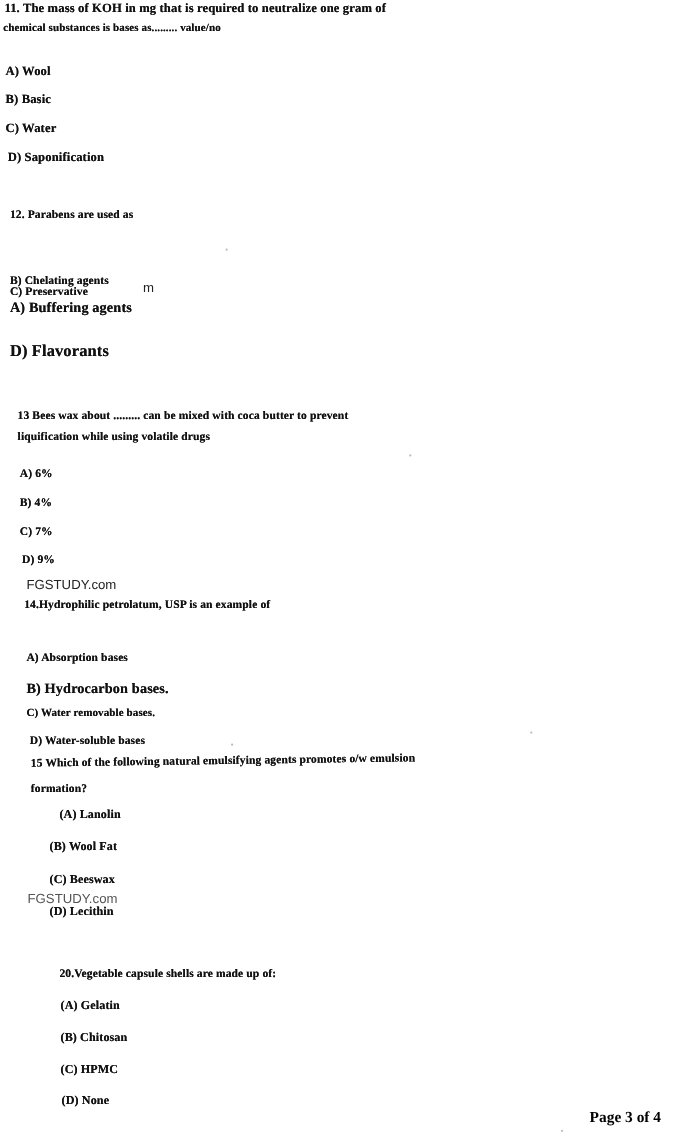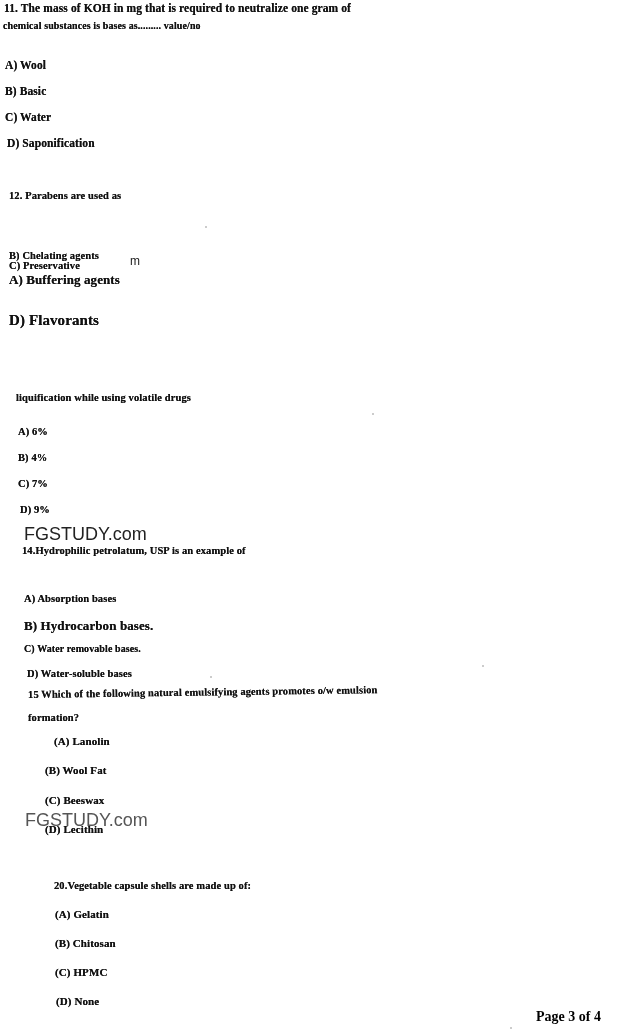--- a/index.html
+++ b/index.html
@@ -11,21 +11,21 @@
       font-size: 11.5px;
       color: #111111;
       white-space: nowrap;
       letter-spacing: 0.1px;
       font-weight: bold;
       text-shadow: 0 0 0.6px #333;
     }
     .wm {
       position: absolute;
       font-family: "Liberation Sans", sans-serif;
-      font-size: 18px;
+      font-size: 12px;
       color: #222222;
       white-space: nowrap;
       font-weight: normal;
     }
     .pg {
       position: absolute;
       font-family: "Liberation Serif", serif;
       font-size: 14px;
       font-weight: bold;
       color: #000000;
@@ -45,20 +45,21 @@
   <div class="ln" style="left:5px; top:111px;">C) Water</div>
   <div class="ln" style="left:7px; top:137px;">D) Saponification</div>
 
   <div class="ln" style="left:9px; top:190px; font-size:10.5px;">12. Parabens are used as</div>
   <div class="ln" style="left:9px; top:224px; font-size:13px;margin-top:48px;">A) Buffering agents</div>
   <div class="ln" style="left:9px; top:250px; font-size:10.5px;">B) Chelating agents</div>
   <div class="wm" style="left:130px; top:254px; font-size:12px;">m</div>
   <div class="ln" style="left:9px; top:260px; font-size:10.5px;text-align:center;">C) Preservative</div>
   <div class="ln" style="left:9px; top:312px; font-size:15px;text-align:right;">D) Flavorants</div>
 
+  <div class="ln" style="left:16px; top:373px; font-size:10.5px;">13 Bees  wax   about  .........     can  be  mixed  with  coca  butter    to  prevent</div>
   <div class="ln" style="left:16px; top:392px; font-size:10.5px;">liquification while using volatile drugs</div>
   <div class="ln" style="left:18px; top:426px; font-size:10.5px;">A) 6%</div>
   <div class="ln" style="left:18px; top:452px; font-size:10.5px;">B) 4%</div>
   <div class="ln" style="left:18px; top:478px; font-size:10.5px;">C) 7%</div>
   <div class="ln" style="left:20px; top:504px; font-size:10.5px;">D) 9%</div>
   <div class="wm" style="left:24px; top:524px;">FGSTUDY.com</div>
 
   <div class="ln" style="left:22px; top:545px; font-size:10.5px;">14.Hydrophilic petrolatum, USP is an example of</div>
   <div class="ln" style="left:24px; top:593px; font-size:10.5px;">A) Absorption bases</div>
   <div class="ln" style="left:24px; top:618px; font-size:13px;">B) Hydrocarbon bases.</div>

